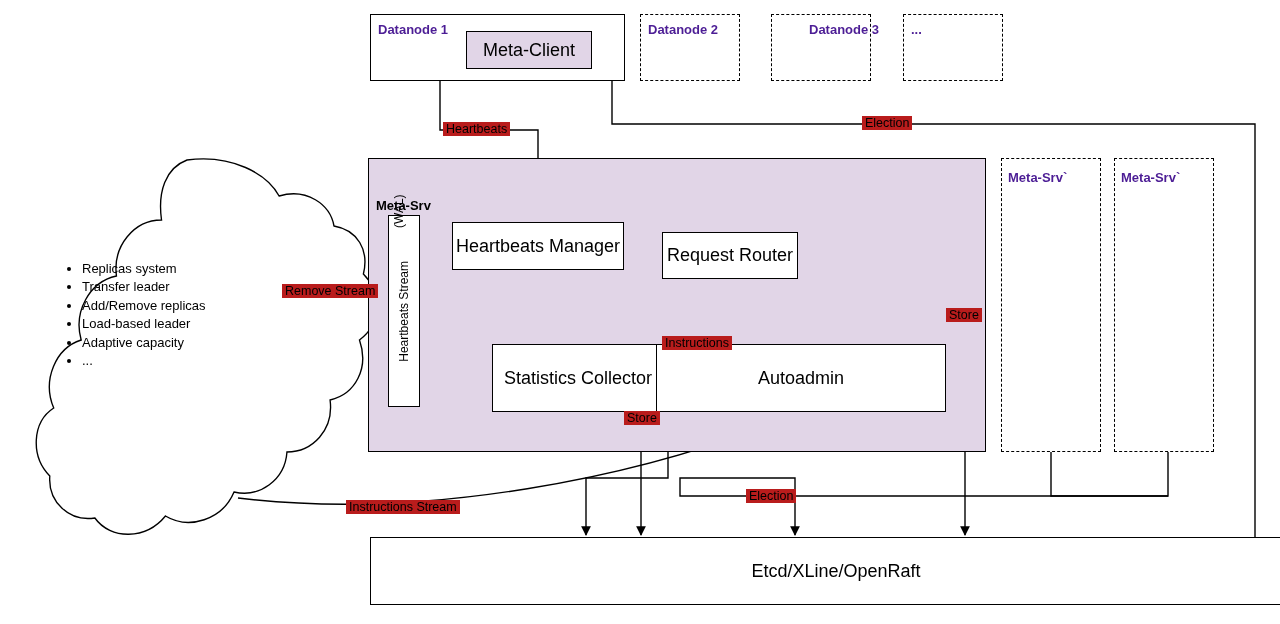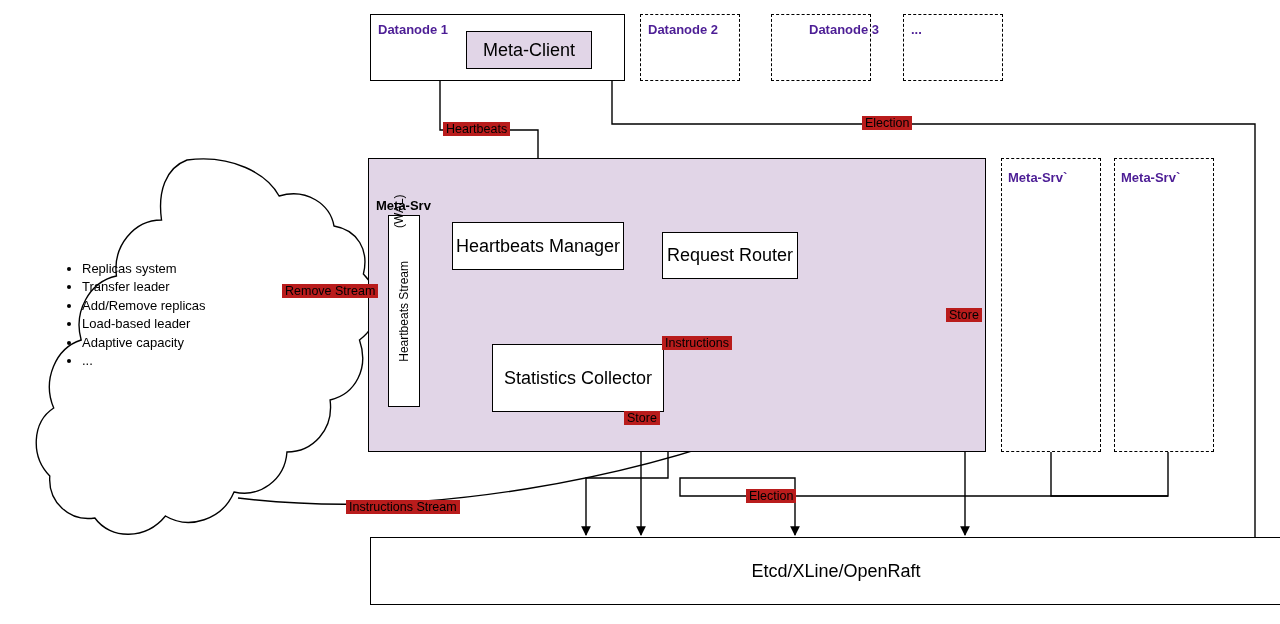--- a/index.html
+++ b/index.html
@@ -176,20 +176,23 @@
 
   <div class="box centered" style="left:452px; top:222px; width:172px; height:48px;">
     <span>Heartbeats Manager</span>
   </div>
   <div class="box centered" style="left:662px; top:232px; width:136px; height:47px;">
     <span>Request Router</span>
   </div>
   <div class="box centered" style="left:452px; top:344px; width:172px; height:68px;margin-left:40px;">
     <span>Statistics Collector</span>
   </div>
+  <div class="box centered" style="left:656px; top:344px; width:290px; height:68px;">
+    <span>Autoadmin</span>
+  </div>
 
   <div class="box dashed" style="left:1001px; top:158px; width:100px; height:294px;"></div>
   <div class="node-label" style="left:1008px; top:170px;">Meta-Srv`</div>
 
   <div class="box dashed" style="left:1114px; top:158px; width:100px; height:294px;"></div>
   <div class="node-label" style="left:1121px; top:170px;">Meta-Srv`</div>
 
   <div class="box centered" style="left:370px; top:537px; width:932px; height:68px;">
     <span>Etcd/XLine/OpenRaft</span>
   </div>

